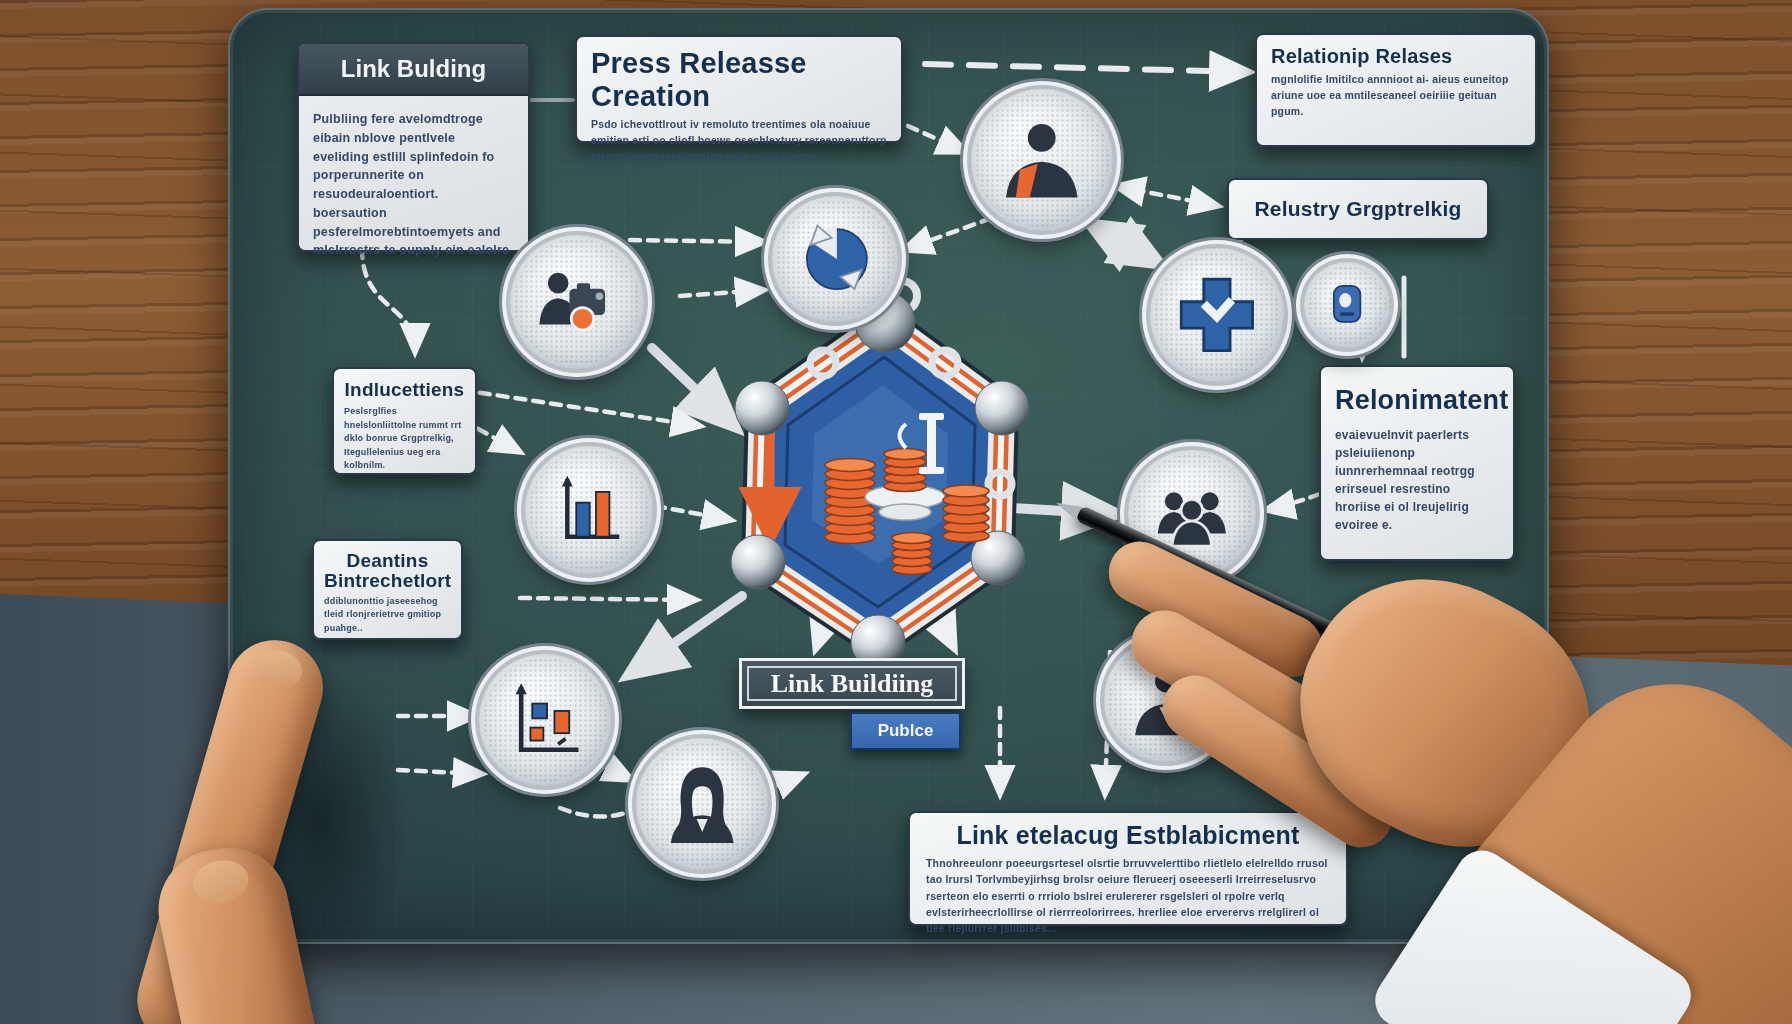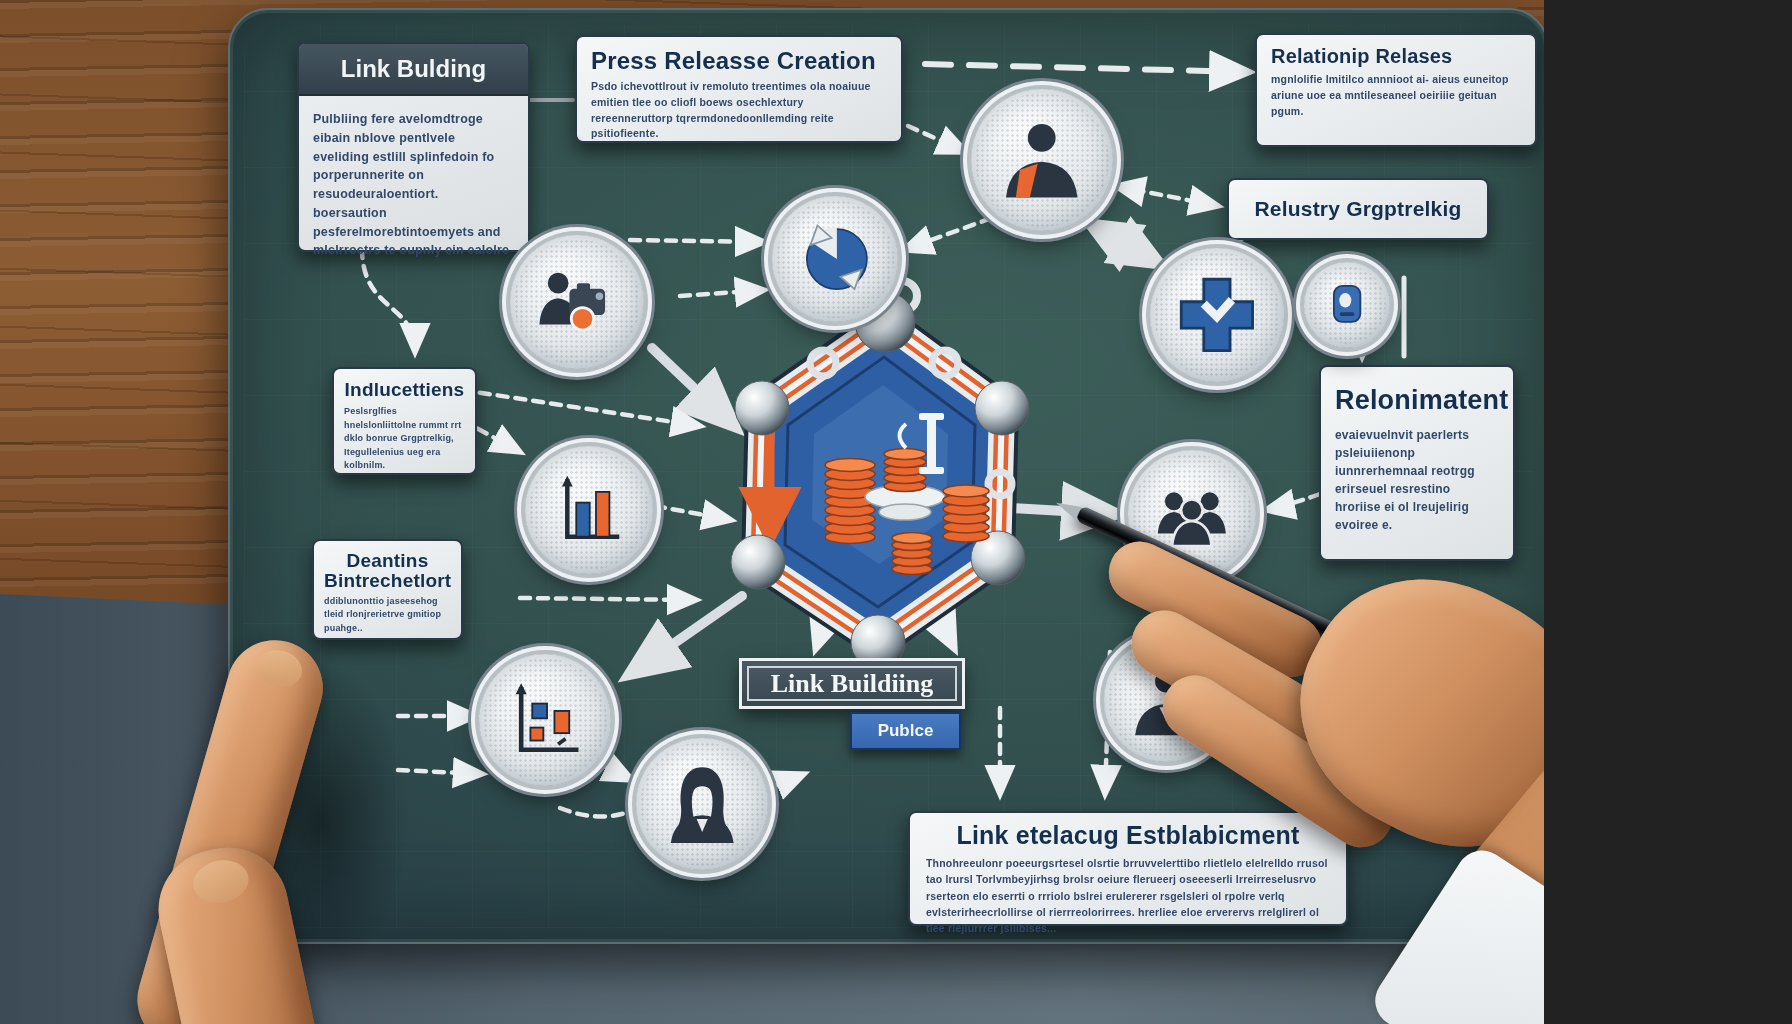--- a/index.html
+++ b/index.html
@@ -1,16 +1,16 @@
 <!DOCTYPE html>
 <html><head>
 <meta charset="utf-8">
 <style>
   html,body{margin:0;padding:0;background:#222;}
-  #scene{position:relative;width:1544px;height:1024px;overflow:hidden;
+  #scene{position:relative;width:1792px;height:1024px;overflow:hidden;
          font-family:"Liberation Sans",sans-serif;background:linear-gradient(180deg,#7c4f2b,#8d5d34 28%,#7a4c29 55%,#64401f 78%,#593619);}
   
   #scene::before{content:"";position:absolute;inset:0;
     background:repeating-linear-gradient(179deg,rgba(0,0,0,.16) 0 3px,rgba(255,255,255,.05) 3px 9px,transparent 9px 34px),
                repeating-linear-gradient(2deg,rgba(60,30,10,.25) 0 2px,transparent 2px 58px);
     pointer-events:none;}
   .desk{position:absolute;inset:0;background:linear-gradient(90deg,#3d4b56,#566671 35%,#64747e 70%,#57666f);
         clip-path:polygon(0 58%,100% 65%,100% 100%,0 100%);}
   .board{position:absolute;left:228px;top:8px;width:1317px;height:932px;border-radius:40px;
          background:radial-gradient(120% 95% at 58% 38%,#3c5e59 0%,#33514f 42%,#2a4349 70%,#233743 100%);
@@ -53,21 +53,21 @@
   .pen .tip{position:absolute;left:-24px;top:1.5px;width:0;height:0;border-top:7px solid transparent;
             border-bottom:7px solid transparent;border-right:25px solid #aeb6bc;}
   .pen .cap{position:absolute;right:-2px;top:0;width:30px;height:17px;border-radius:8px;
             background:linear-gradient(180deg,#b9c1c7,#5d656c 60%,#31373c);}
   .rh{position:absolute;z-index:9;border-radius:46px;}
   .arm{position:absolute;z-index:9;border-radius:120px;background:linear-gradient(105deg,#d99a69,#b57747 50%,#8a5531);
        box-shadow:inset -20px -16px 40px rgba(80,40,18,.5);}
   .cuff{position:absolute;z-index:10;background:linear-gradient(150deg,#f6f8f9,#d9dfe3);border-radius:26px;
         box-shadow:0 -4px 12px rgba(0,0,0,.3);}
   .fshadow{position:absolute;z-index:7;border-radius:50%;background:radial-gradient(rgba(0,0,0,.45),transparent 70%);}
-  .t-press{font-size:24px;} .t-rel{font-size:20px;} .t-ind{font-size:19px;}
+  .t-press{font-size:29px;} .t-rel{font-size:20px;} .t-ind{font-size:19px;}
 </style>
 </head>
 <body>
 
 <div id="scene">
   <div class="desk"></div>
 
   <div class="board">
     <div class="grid"></div>
   </div>
@@ -196,21 +196,21 @@
     </g>
   </svg>
 
   <div class="panel hdrbox" style="left:297px;top:42px;width:233px;height:210px;padding:0;">
     <div class="hd" style="font-size:24px;line-height:50px;height:50px;">Link Bulding</div>
     <div class="body" style="padding:14px 14px;font-size:12.5px;">Pulbliing fere avelomdtroge eibain nblove pentlvele eveliding estlill splinfedoin fo porperunnerite on resuodeuraloentiort. boersaution pesferelmorebtintoemyets and mlclrroctrs te oupnly ein ealolre</div>
   </div>
 
   <div class="panel" style="left:575px;top:35px;width:328px;height:108px;padding:8px 14px;">
     <h3 class="t-press">Press Releasse Creation</h3>
-    <div class="body" style="font-size:10.5px;">Psdo ichevottlrout iv remoluto treentimes ola noaiuue emitien tlee oo cliofl boews osechlextury rereenneruttorp tqrermdonedoonllemding reite psitiofieente.</div>
+    <div class="body" style="font-size:10.5px;">Psdo ichevottlrout iv remoluto treentimes ola noaiuue emitien erti oo cliofl boews osechlextury rereenneruttorp tqrermdonedoonllemding reite psitiofieente.</div>
   </div>
 
   <div class="panel" style="left:1255px;top:33px;width:282px;height:114px;padding:8px 14px;">
     <h3 class="t-rel">Relationip Relases</h3>
     <div class="body" style="font-size:10.5px;">mgnlolifie lmitilco annnioot ai- aieus euneitop ariune uoe ea mntileseaneel oeiriiie geituan pgum.</div>
   </div>
 
   <div class="panel" style="left:1227px;top:178px;width:262px;height:62px;padding:0;display:flex;align-items:center;justify-content:center;">
     <h3 style="font-size:21px;margin:0;">Relustry Grgptrelkig</h3>
   </div>

